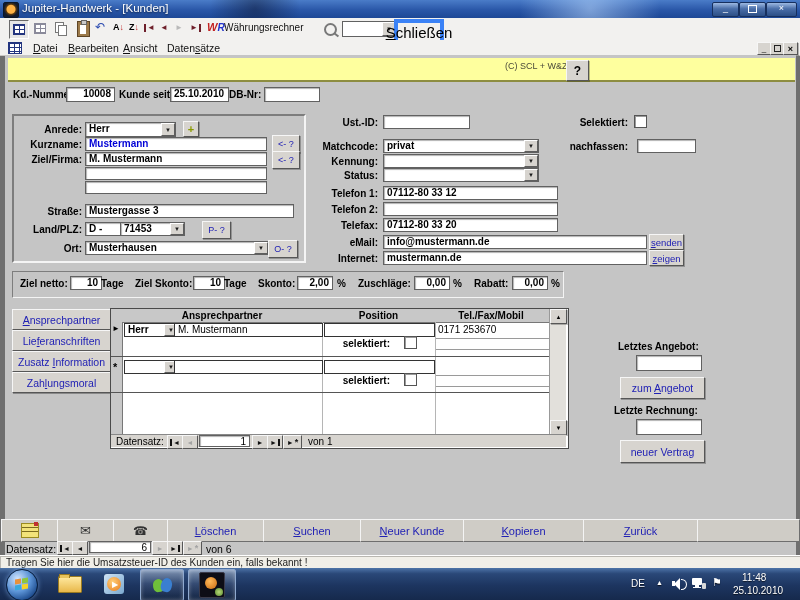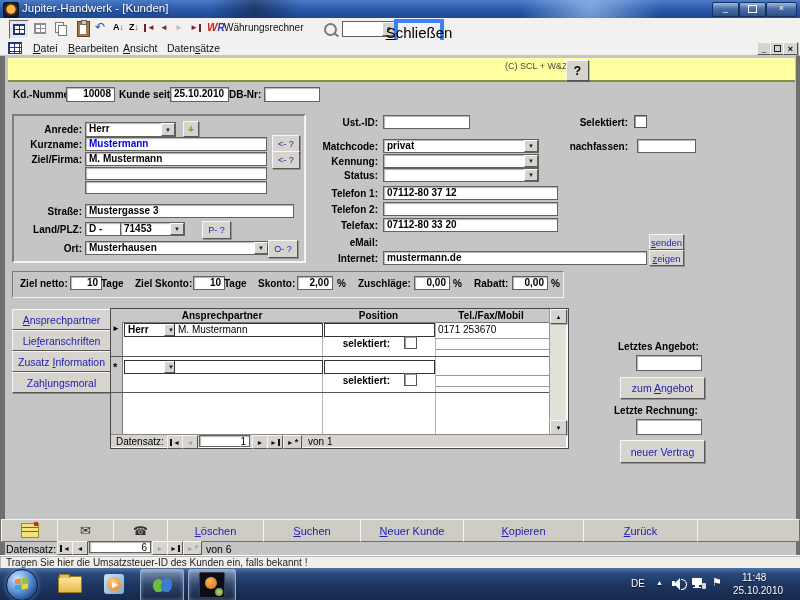--- a/index.html
+++ b/index.html
@@ -210,27 +210,28 @@
 
   <div class="lbl rt" style="left:300px;top:170px;width:78px">Status:</div>
   <div class="fld combo" style="left:383px;top:168px;width:137px;height:12px">
     <span></span>
     <span class="da">
         <span>▼</span>
       </span>
   </div>
 
   <div class="lbl rt" style="left:300px;top:188px;width:78px">Telefon 1:</div>
-  <div class="fld" style="left:383px;top:186px;width:167px;height:12px">07112-80 37 12</div>
+  <div class="fld" style="left:383px;top:186px;width:167px;height:12px">07112-80 33 12</div>
   <div class="lbl rt" style="left:300px;top:204px;width:78px">Telefon 2:</div>
   <div class="fld" style="left:383px;top:202px;width:167px;height:12px"></div>
   <div class="lbl rt" style="left:300px;top:220px;width:78px">Telefax:</div>
   <div class="fld" style="left:383px;top:218px;width:167px;height:12px">07112-80 33 20</div>
 
   <div class="lbl rt" style="left:300px;top:237px;width:78px">eMail:</div>
+  <div class="fld" style="left:383px;top:235px;width:256px;height:12px">info@mustermann.de</div>
   <div class="btn3 bluetxt" style="left:649px;top:234px;width:33px;height:14px;font-size:9.5px">
       <span><u>s</u>enden</span>
     </div>
 
   <div class="lbl rt" style="left:300px;top:253px;width:78px">Internet:</div>
   <div class="fld" style="left:383px;top:251px;width:256px;height:12px">mustermann.de</div>
   <div class="btn3 bluetxt" style="left:649px;top:250px;width:33px;height:14px;font-size:9.5px">
       <span><u>z</u>eigen</span>
     </div>
 

